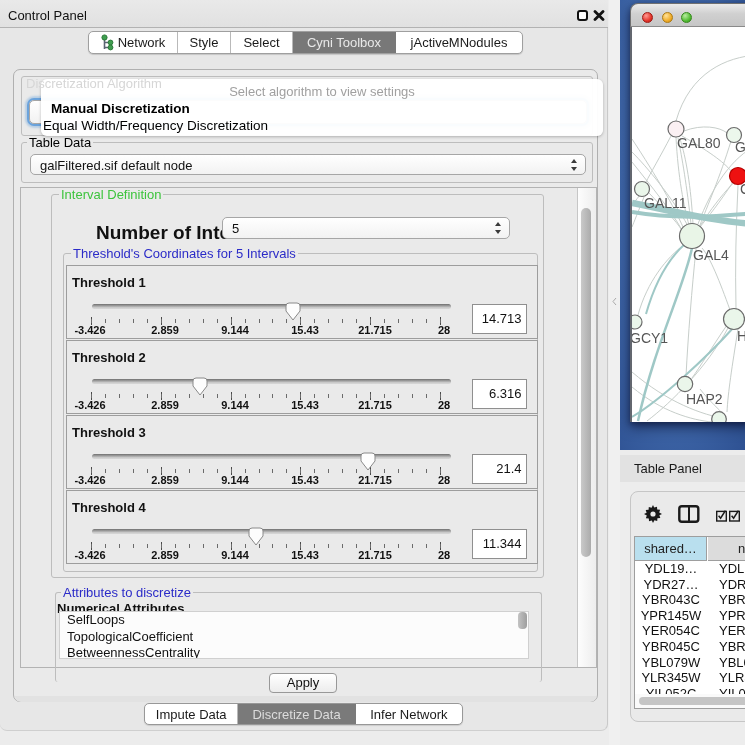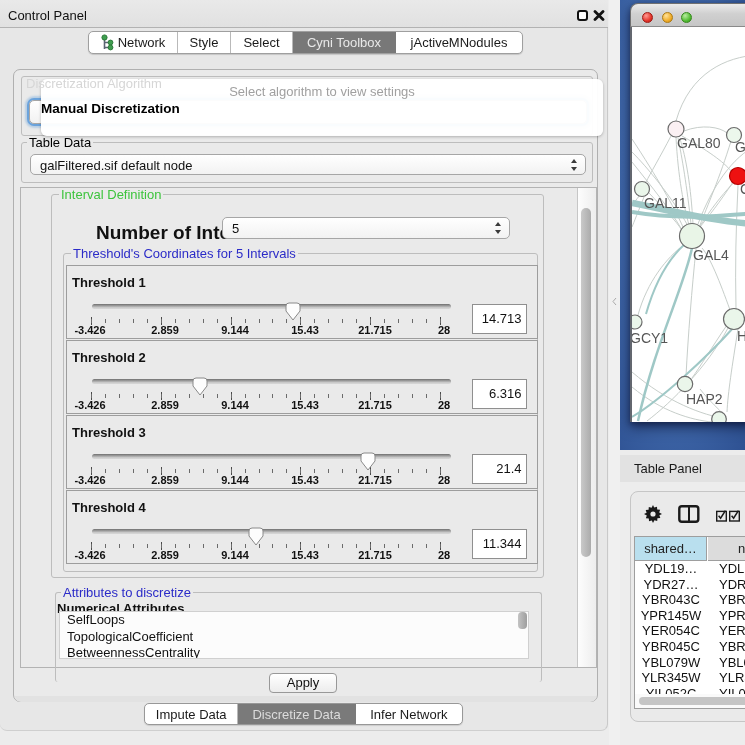--- a/index.html
+++ b/index.html
@@ -76,21 +76,21 @@
   overflow:hidden; box-shadow:0 1px 1px rgba(0,0,0,.12); }
 #bottabs .seg { height:100%; display:flex; align-items:center; justify-content:center;
   font-size:13px; color:#1a1a1a; border-right:1px solid #b9b9b9; }
 #bottabs .seg:last-child { border-right:none; }
 #bottabs .sel { background:#7a7a7a; color:#dcdcdc; border-right-color:#7a7a7a; }
 
 #popup { position:absolute; left:15px; top:79px; width:562px; height:57px;
   background:rgba(255,255,255,.96); border-radius:6px;
   box-shadow:0 1px 3px rgba(0,0,0,.25);margin-left:26px; }
 #popup .i1 { position:absolute; left:0; top:5px; width:100%; text-align:center; font-size:13px; color:#a0a0a0; }
-#popup .i2 { position:absolute; left:0; top:22px; font-size:13.5px; font-weight:bold; color:#000; }
+#popup .i2 { position:absolute; left:10px; top:22px; font-size:13.5px; font-weight:bold; color:#000; }
 #popup .i3 { position:absolute; left:2px; top:38.5px; font-size:13.5px; color:#000; }
 #ghost { position:absolute; left:26px; top:76px; font-size:13px; color:#d6d6d6; z-index:5; }
 
 #bluearea { position:absolute; left:620px; top:0; width:125px; height:450px;
   background:radial-gradient(ellipse at 45% 35%, #446dae 0%, #3e66a8 55%, #2e5192 100%); }
 #netwin { position:absolute; left:630px; top:3px; width:126px; height:419px;
   border-radius:8px 8px 0 0; box-shadow:0 5px 13px rgba(0,0,25,.55), 0 2px 5px rgba(0,0,25,.3); }
 #nettitle { position:absolute; left:0; top:0; width:100%; height:24px;
   background:linear-gradient(#ebebeb,#d0d0d0 45%,#c6c6c6);
   border:1px solid #707070; border-bottom:1px solid #8a8a8a; border-radius:8px 8px 0 0; }
@@ -266,20 +266,21 @@
     <div class="seg" style="width:94px;">Impute Data</div>
     <div class="seg sel" style="width:118px;">Discretize Data</div>
     <div class="seg" style="width:107px;">Infer Network</div>
   </div>
 </div>
 
 <div id="ghost">Discretization Algorithm</div>
 <div id="popup">
   <div class="i1">Select algorithm to view settings</div>
   <div class="i2">Manual Discretization</div>
+  <div class="i3">Equal Width/Frequency Discretization</div>
 </div>
 
 <div id="bluearea"></div>
 <div id="netwin">
   <div id="netcanvas">
     <svg width="125" height="395" viewBox="0 0 125 395">
       <g fill="none" stroke="#c7ceca" stroke-width="1">
         <path d="M44 94 C58 45 95 30 125 28"></path>
         <path d="M52 104 C70 97 88 100 95 106"></path>
         <path d="M50 109 C75 123 92 135 99 144"></path>

